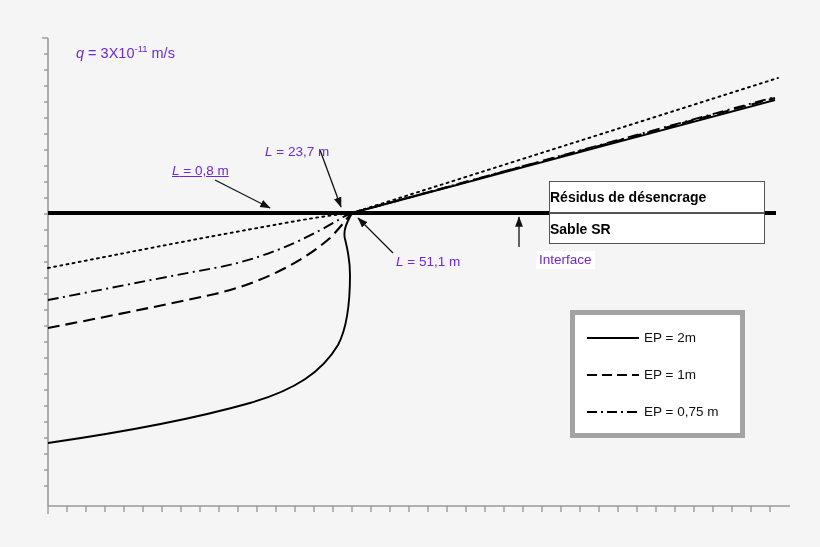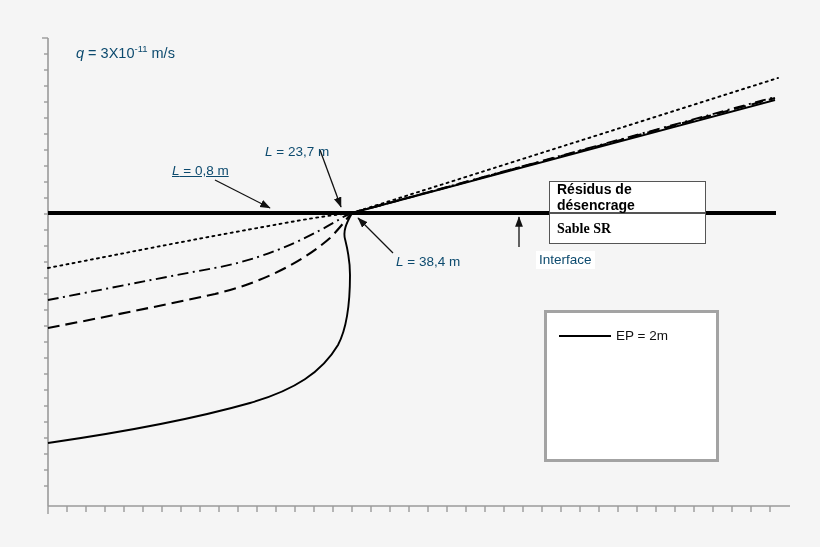--- a/index.html
+++ b/index.html
@@ -18,21 +18,21 @@
   #plot-svg {
     position: absolute;
     left: 0;
     top: 0;
     width: 820px;
     height: 547px;
   }
   .anno {
     position: absolute;
     font-size: 13.5px;
-    color: #0c4a6e;
+    color: #6d28d9;
     white-space: nowrap;
     line-height: 1.15;
   }
   .anno .ital {
     font-style: italic;
   }
   .anno sup {
     font-size: 9.5px;
     vertical-align: super;
     line-height: 0;
@@ -48,49 +48,47 @@
   #label-interface {
     left: 496px;
     top: 251px;
     background: #ffffff;
     padding: 1px 3px;
     margin-left: 40px;
   }
   .layer-box {
     position: absolute;
     left: 549px;
-    width: 157px;
+    width: 216px;
     background: #ffffff;
     border: 1px solid #555;
     box-sizing: border-box;
     font-family: "Liberation Sans", sans-serif;
     font-weight: bold;
     font-size: 14px;
     color: #000;
     display: flex;
     align-items: center;
-    padding-left: 7px;
   }
   #layer-top {
     top: 181px;
     height: 32px;
   }
   #layer-bottom {
     top: 213px;
     height: 31px;
-    font-family: Liberation Serif, serif;
   }
   #legend-box {
     position: absolute;
-    left: 544px;
+    left: 570px;
     top: 310px;
     width: 175px;
-    height: 152px;
-    background: #ffffff;
-    border: 3px solid #a3a3a3;
+    height: 128px;
+    background: #ffffff;
+    border: 5px solid #a3a3a3;
     box-sizing: border-box;
   }
   .legend-row {
     position: absolute;
     left: 0;
     width: 175px;
     height: 37px;
     display: flex;
     align-items: center;
   }
@@ -229,30 +227,42 @@
     <span class="ital">q</span><span> = 3X10</span><sup>-11</sup><span> m/s</span>
   </div>
 
   <div class="anno" id="label-l1">
     <span class="ital">L</span><span> = 0,8 m</span>
   </div>
   <div class="anno" id="label-l2">
     <span class="ital">L</span><span> = 23,7 m</span>
   </div>
   <div class="anno" id="label-l3">
-    <span class="ital">L</span><span> = 38,4 m</span>
+    <span class="ital">L</span><span> = 51,1 m</span>
   </div>
 
   <div class="anno" id="label-interface">Interface</div>
 
   <div class="layer-box" id="layer-top">Résidus de désencrage</div>
   <div class="layer-box" id="layer-bottom">Sable SR</div>
 
   <div id="legend-box">
     <div class="legend-row" style="top:4px">
       <svg class="legend-sample" viewBox="0 0 54 12">
         <line x1="1" y1="6" x2="53" y2="6" stroke="#000" stroke-width="1.9"></line>
       </svg>
       <span class="legend-label">EP = 2m</span>
     </div>
+    <div class="legend-row" style="top:41px">
+      <svg class="legend-sample" viewBox="0 0 54 12">
+        <line x1="1" y1="6" x2="53" y2="6" stroke="#000" stroke-width="2.1" stroke-dasharray="10,5"></line>
+      </svg>
+      <span class="legend-label">EP = 1m</span>
+    </div>
+    <div class="legend-row" style="top:78px">
+      <svg class="legend-sample" viewBox="0 0 54 12">
+        <line x1="1" y1="6" x2="53" y2="6" stroke="#000" stroke-width="1.9" stroke-dasharray="10,4,2,4"></line>
+      </svg>
+      <span class="legend-label">EP = 0,75 m</span>
+    </div>
   </div>
 
 </div>
 
 </body></html>

